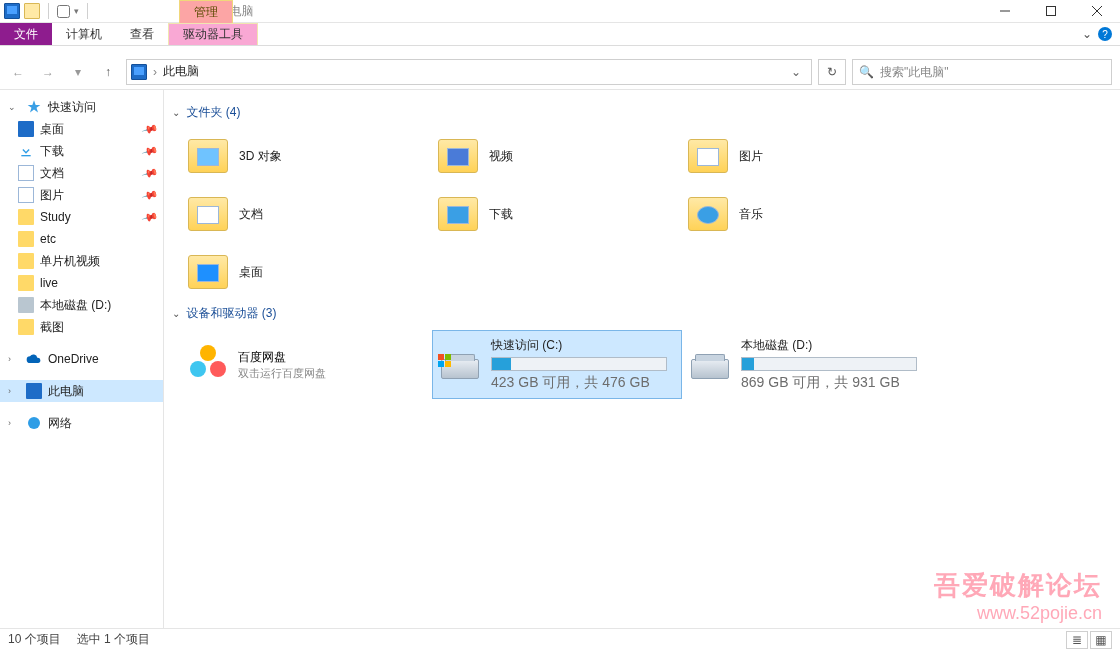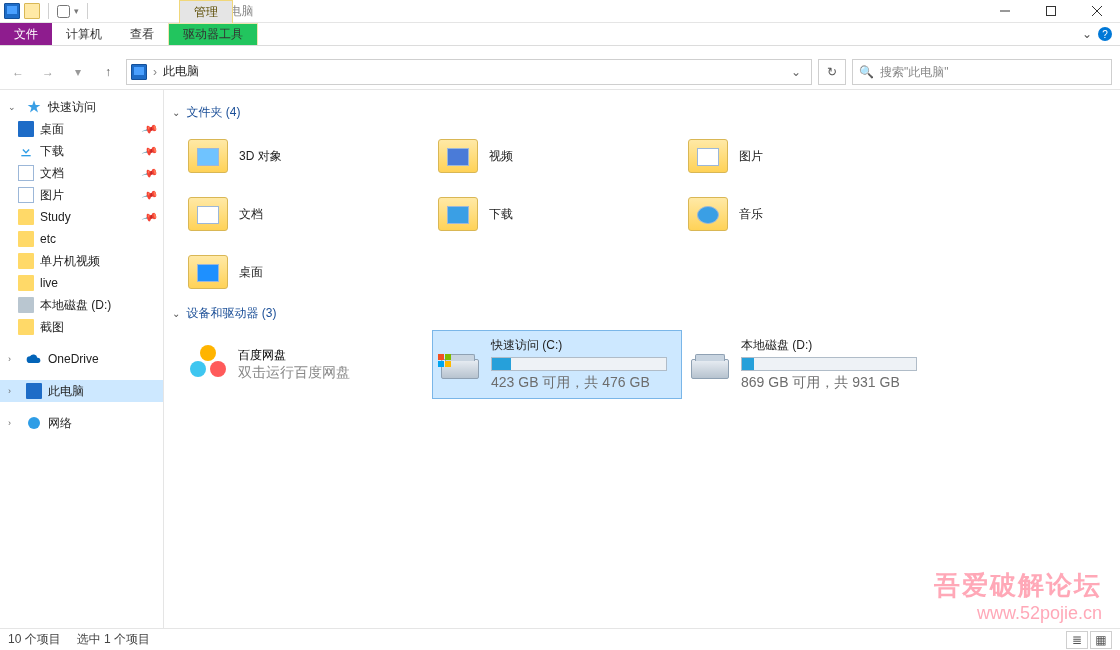--- a/index.html
+++ b/index.html
@@ -16,21 +16,21 @@
 .chev { color:#777; font-size:9px; }
 .title-bar .title-text { flex:0 0 auto; margin-left:122px; color:#888; }
 .title-bar .win-ctrls { margin-left:auto; display:flex; }
 .win-btn { width:46px; height:23px; display:flex; align-items:center; justify-content:center; color:#333; }
 .win-btn svg { width:10px; height:10px; }
 
 
 .ribbon-tabs { height:23px; display:flex; align-items:stretch; border-bottom:1px solid #dcdcdc; position:relative; }
 .tab { padding:0 14px; display:flex; align-items:center; color:#333; }
 .tab.file { background:#8e1c8e; color:#fff; }
-.tab.ctx-tool { background:#22c55e; color:#333; border:1px solid #f0e6b0; border-bottom:none; }
+.tab.ctx-tool { background:#f9a8d4; color:#333; border:1px solid #f0e6b0; border-bottom:none; }
 .ribbon-tabs .right { margin-left:auto; display:flex; align-items:center; gap:6px; padding:0 8px; color:#0078d7; }
 .help-ico { width:14px; height:14px; border-radius:50%; background:#0078d7; color:#fff; display:flex; align-items:center; justify-content:center; font-size:10px; }
 
 
 
 
 .nav-bar { height:36px; display:flex; align-items:center; gap:6px; padding:4px 8px 4px 6px; border-bottom:1px solid #e5e5e5; margin-top:8px;}
 .nav-arrow { width:24px; height:24px; display:flex; align-items:center; justify-content:center; color:#999; border-radius:2px; }
 .nav-arrow.enabled { color:#555; }
 .addr-box { flex:1; height:26px; border:1px solid #cfcfcf; display:flex; align-items:center; padding:0 4px; gap:6px; }
@@ -89,34 +89,34 @@
 .drive-tile .bar { height:14px; border:1px solid #b0bcc8; background:#eef2f6; margin-bottom:3px; position:relative; }
 .drive-tile .bar .fill { position:absolute; left:0; top:0; bottom:0; background:#26a0da; }
 .drive-tile .free { color:#6d6d6d; font-size:14px; }
 
 .baidu-tile { width:250px; display:flex; gap:10px; padding:6px; align-items:center; }
 .baidu-ico { width:40px; height:40px; position:relative; }
 .baidu-ico .c1,.baidu-ico .c2,.baidu-ico .c3 { position:absolute; width:16px; height:16px; border-radius:50%; }
 .baidu-ico .c1{left:12px;top:0;background:#ffb400}
 .baidu-ico .c2{left:2px;top:16px;background:#3ec6f0}
 .baidu-ico .c3{left:22px;top:16px;background:#ff5a5a}
-.baidu-tile .sub { color:#888; font-size:14px; }
+.baidu-tile .sub { color:#888; font-size:11px; }
 
 
 .status-bar { position:absolute; left:0; right:0; bottom:0; height:22px; border-top:1px solid #e5e5e5; display:flex; align-items:center; padding:0 8px; color:#444; gap:16px; }
 .status-bar .views { margin-left:auto; display:flex; gap:2px; }
 .view-btn { width:22px; height:18px; border:1px solid #cfcfcf; display:flex; align-items:center; justify-content:center; color:#555; }
 
 
 .watermark { position:absolute; right:18px; bottom:26px; text-align:right; pointer-events:none; }
 .watermark .cn { font-size:26px; font-weight:bold; color:#ff8ba0; opacity:.75; font-family:"SimHei","Microsoft YaHei"; letter-spacing:2px; }
 .watermark .url { font-size:18px; color:#ff8ba0; opacity:.75; }
 
 
-.ctx-row { position:absolute; left:179px; top:0; height:23px; display:flex; align-items:center; background:#e5e5e5; padding:0 14px; font-size:12px; color:#5a4a00; border:1px solid #f0d77a; border-bottom:none; }
+.ctx-row { position:absolute; left:179px; top:0; height:23px; display:flex; align-items:center; background:#fca5a5; padding:0 14px; font-size:12px; color:#5a4a00; border:1px solid #f0d77a; border-bottom:none; }
 </style>
 </head>
 <body>
 
 <div class="title-bar">
   <div class="qat">
     <span class="qat-ico pc-ico"></span>
     <span class="qat-ico folder-ico"></span>
     <span class="sep"></span>
     <input type="checkbox" style="margin: 0px;">

